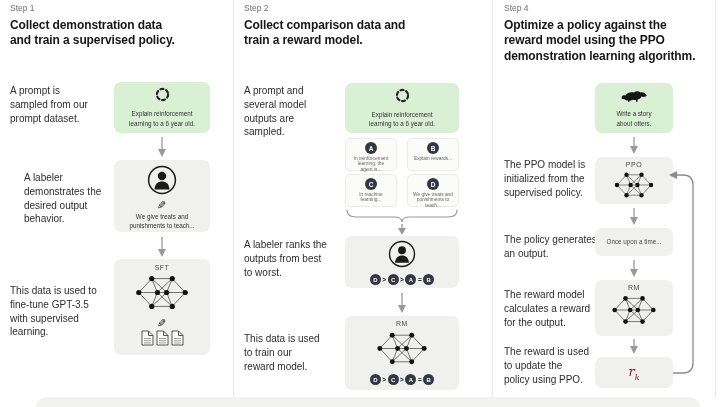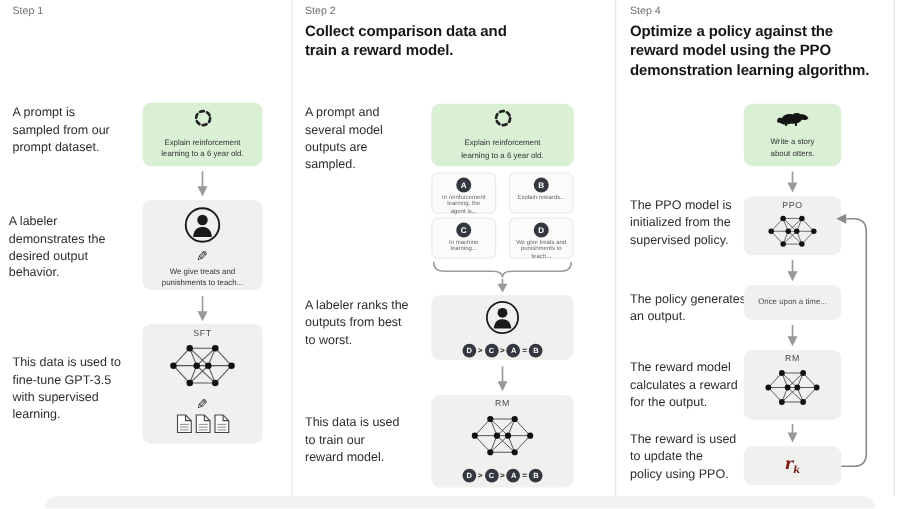--- a/index.html
+++ b/index.html
@@ -25,41 +25,43 @@
   .lc{width:12px;height:12px;border-radius:50%;background:#353740;color:#ffffff;font-size:6.5px;
       font-weight:700;display:flex;align-items:center;justify-content:center;flex:0 0 auto;}
   .cardtext{font-size:4.8px;color:#666666;text-align:center;line-height:1.25;white-space:pre-line;
             margin-top:1.5px;}
   .ranking{display:flex;align-items:center;gap:1.5px;}
   .rc{width:11px;height:11px;border-radius:50%;background:#353740;color:#ffffff;font-size:6px;
       font-weight:700;display:flex;align-items:center;justify-content:center;}
   .rs{font-size:6.5px;color:#222222;font-weight:700;}
   .pencil{font-size:11px;color:#1a1a1a;display:inline-block;transform:scaleX(-1);line-height:1;}
   .arrow{position:absolute;}
-  .reward-sym{font-family:"DejaVu Serif",serif;font-style:italic;font-size:13px;color:#7f1d1d;font-weight:bold;}
+  .reward-sym{font-family:"DejaVu Serif",serif;font-style:italic;font-size:13px;color:#7f1d1d;}
   .reward-sym sub{font-size:8px;}
   .bottom-panel{position:absolute;left:36px;top:397px;width:664px;height:10px;background:#f2f2f0;
                 border-radius:10px 10px 0 0;}
   .docsrow{display:flex;gap:2px;}
 </style>
 </head>
 <body>
 
 <div id="screen">
 
   <div class="divider" style="left:233px"></div>
   <div class="divider" style="left:492px"></div>
   <div class="divider" style="left:715px"></div>
 
   <div class="step" style="left:10px;top:3px">Step 1</div>
+  <div class="heading" style="left:10px;top:18px;width:205px">Collect demonstration data
+and train a supervised policy.</div>
 
   <div class="caption" style="left:10px;top:84px;width:100px">A prompt is
 sampled from our
 prompt dataset.</div>
-  <div class="caption" style="left:7px;top:171px;width:100px">A labeler
+  <div class="caption" style="left:24px;top:171px;width:100px">A labeler
 demonstrates the
 desired output
 behavior.</div>
   <div class="caption" style="left:10px;top:284px;width:104px">This data is used to
 fine-tune GPT-3.5
 with supervised
 learning.</div>
 
   <div class="gbox" style="left:114px;top:82px;width:96px;height:51px">
     <span>

